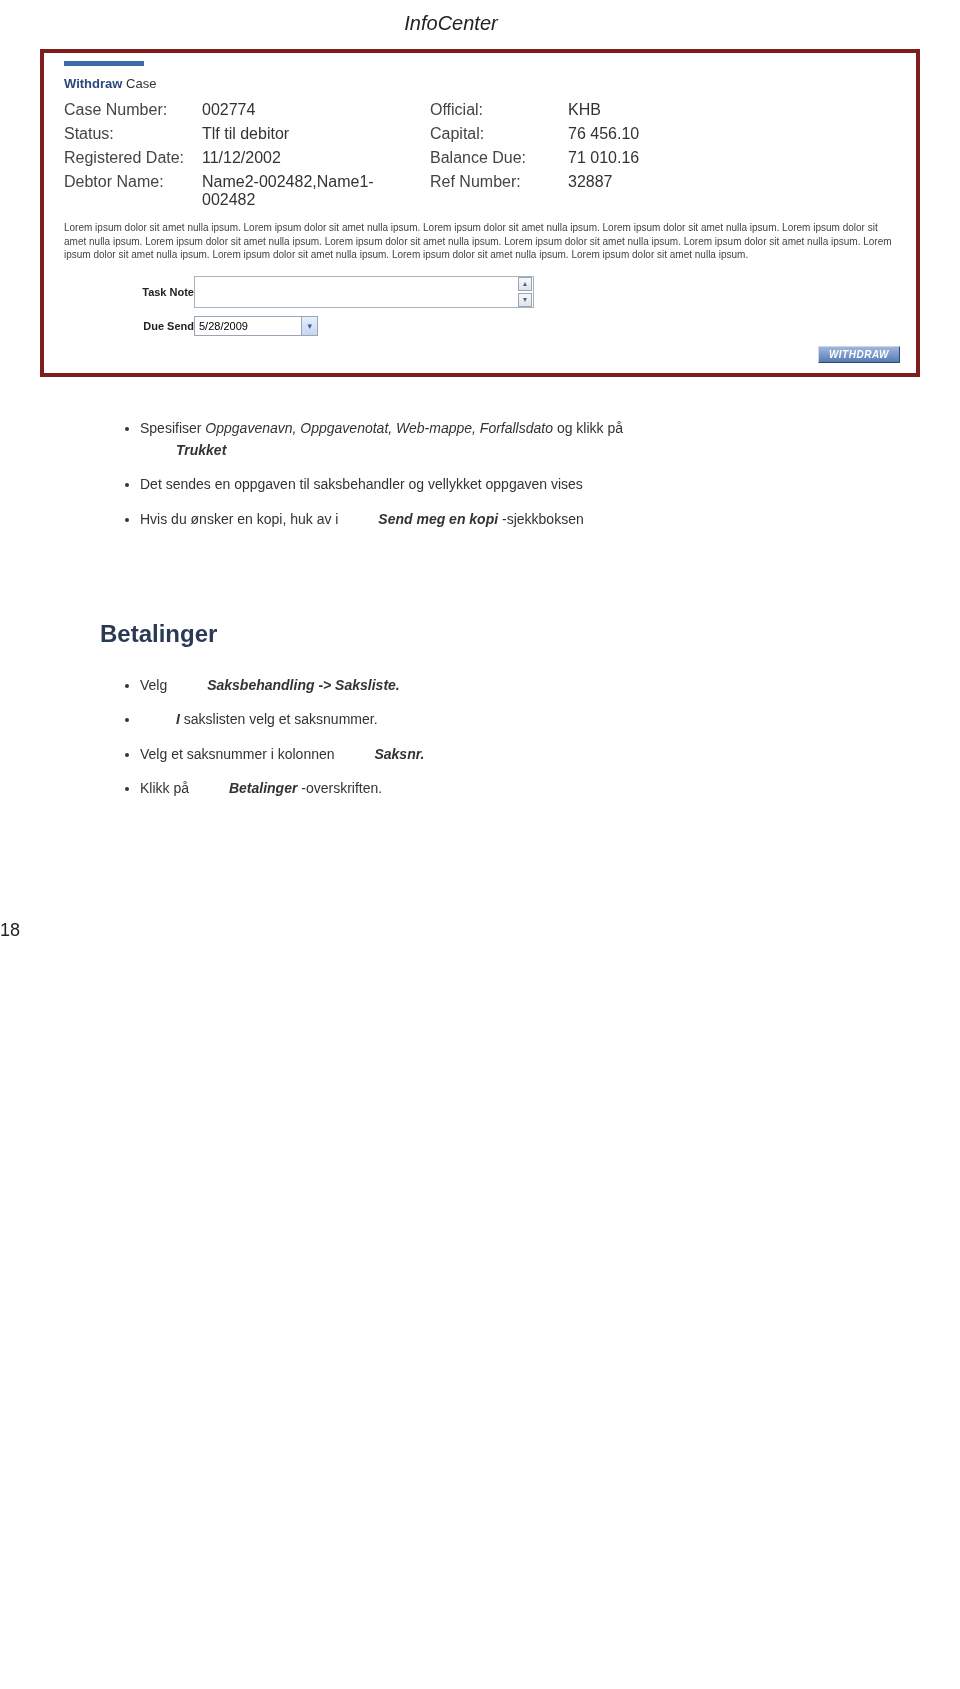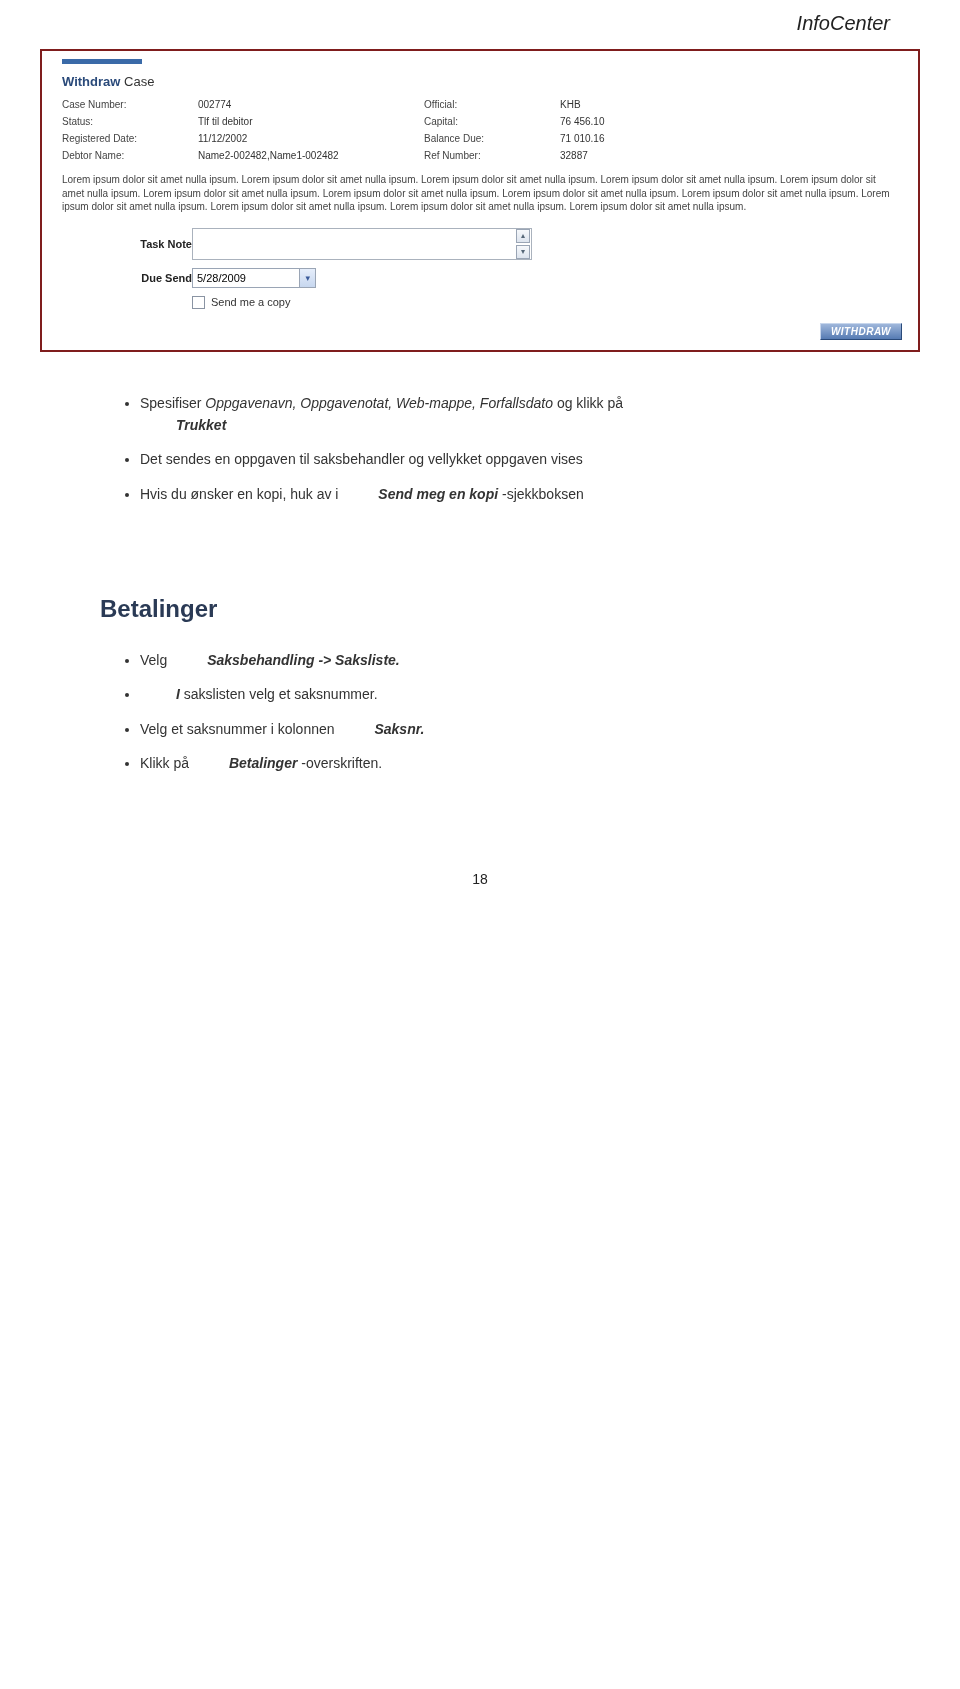--- a/index.html
+++ b/index.html
@@ -4,28 +4,28 @@
 <style>
   * { box-sizing: border-box; margin: 0; padding: 0; }
   body {
     font-family: "Trebuchet MS", Verdana, Arial, sans-serif;
     font-size: 14px;
     color: #222;
     background: #fff;
     width: 960px;
   }
   .page-header {
-    text-align: right;
+    text-align: center;
     padding: 12px 70px 8px 12px;
     font-size: 20px;
     font-style: italic;
     font-family: "Trebuchet MS", sans-serif;
   }
   .panel-frame {
-    border: 2px solid #7f1d1d;
+    border: 4px solid #7f1d1d;
     margin: 6px 40px 0 40px;
     padding: 6px;
     background: #ffffff;
   }
   .panel-inner {
     font-family: Verdana, Arial, sans-serif;
     font-size: 11px;
     color: #333;
   }
   .accent-bar {
@@ -39,22 +39,21 @@
     padding: 2px 0 10px 14px;
     color: #333;
   }
   .panel-title .bold { font-weight: bold; color: #2a4a7a; }
   .fields {
     display: grid;
     grid-template-columns: 130px 220px 130px 160px;
     column-gap: 8px;
     row-gap: 6px;
     padding: 0 14px 8px 14px;
-    font-size: 10px;
-    gap: 6px;
+    font-size: 16px;
   }
   .fields .lbl { color: #444; }
   .lorem {
     padding: 4px 14px 10px 14px;
     font-size: 10px;
     color: #444;
     line-height: 1.35;
   }
   .form-row {
     display: grid;
@@ -141,24 +140,23 @@
 
   h2.section {
     font-size: 24px;
     font-weight: bold;
     color: #2a3a55;
     margin: 90px 0 26px -20px;
   }
   p.intro { margin-bottom: 40px; line-height: 1.5; }
 
   .page-num {
-    text-align: center;
-    margin-top: 96px;
+    margin-top: 120px;
     padding-bottom: 30px;
-    font-size: 14px;
+    font-size: 18px;
   }
 </style>
 </head>
 <body>
 
 <div class="page-header">InfoCenter</div>
 
 <div class="panel-frame">
   <div class="panel-inner">
     <div class="accent-bar"></div>
@@ -202,24 +200,20 @@
     </div>
 
     <div class="form-row">
       <label>Due Send</label>
       <div class="date-input">
         <input type="text" value="5/28/2009" style="">
         <div class="dd">▾</div>
       </div>
     </div>
 
-    <div class="copy-row">
-      <span class="cb"></span>
-      <span>Send me a copy</span>
-    </div>
 
     <div class="btn-bar">
       <span class="withdraw-btn">WITHDRAW</span>
     </div>
   </div>
 </div>
 
 <div class="content">
 
   <ul class="bullets">

